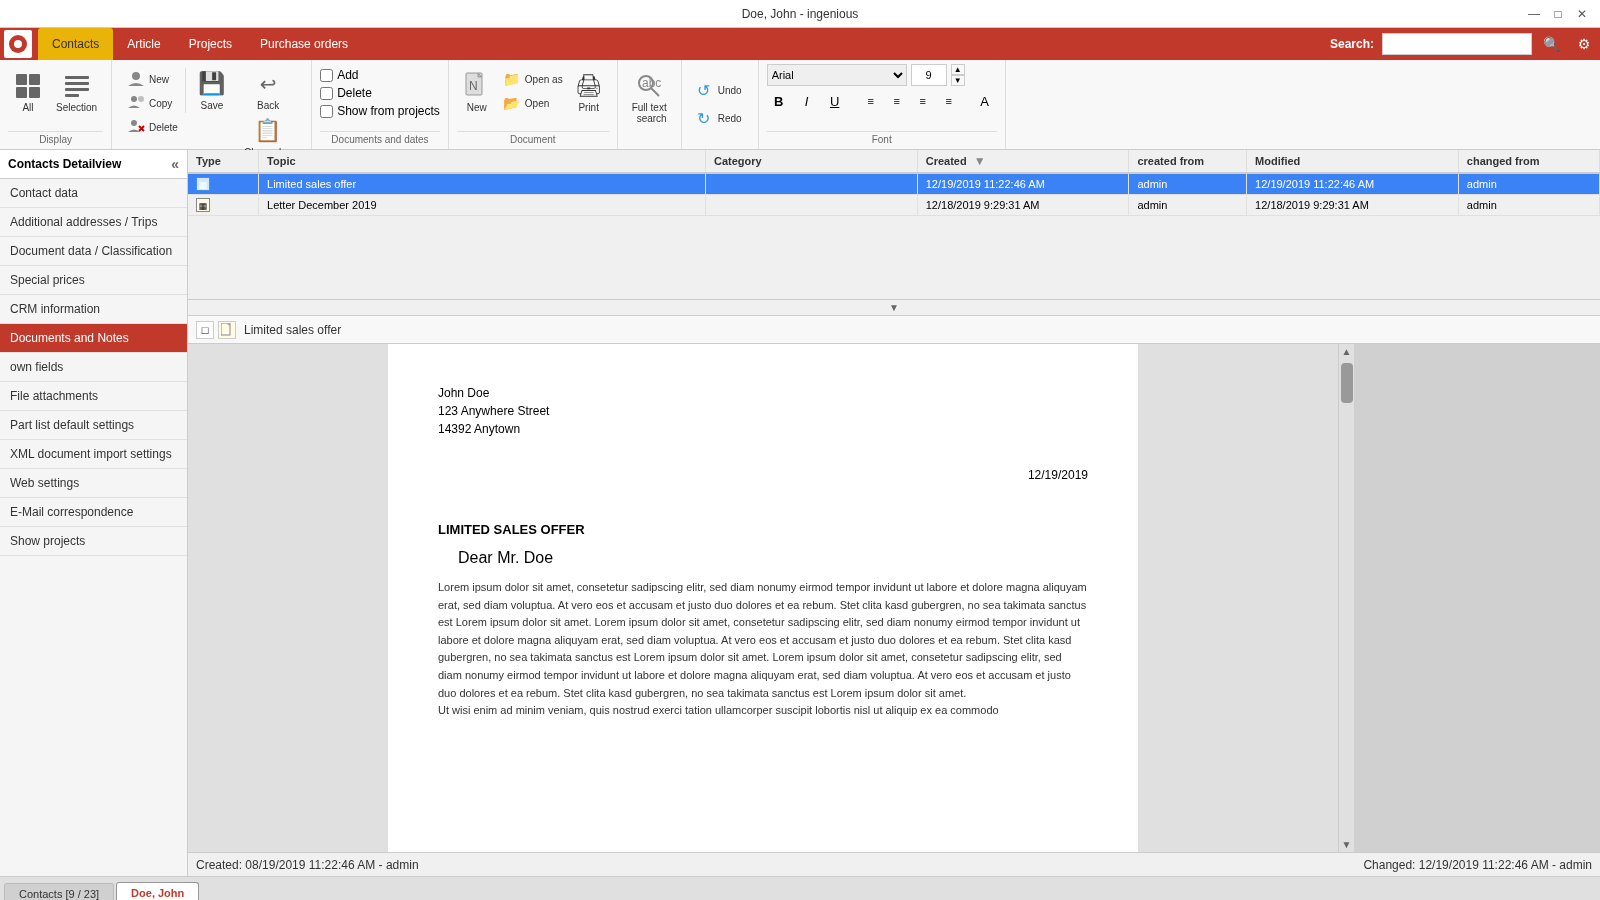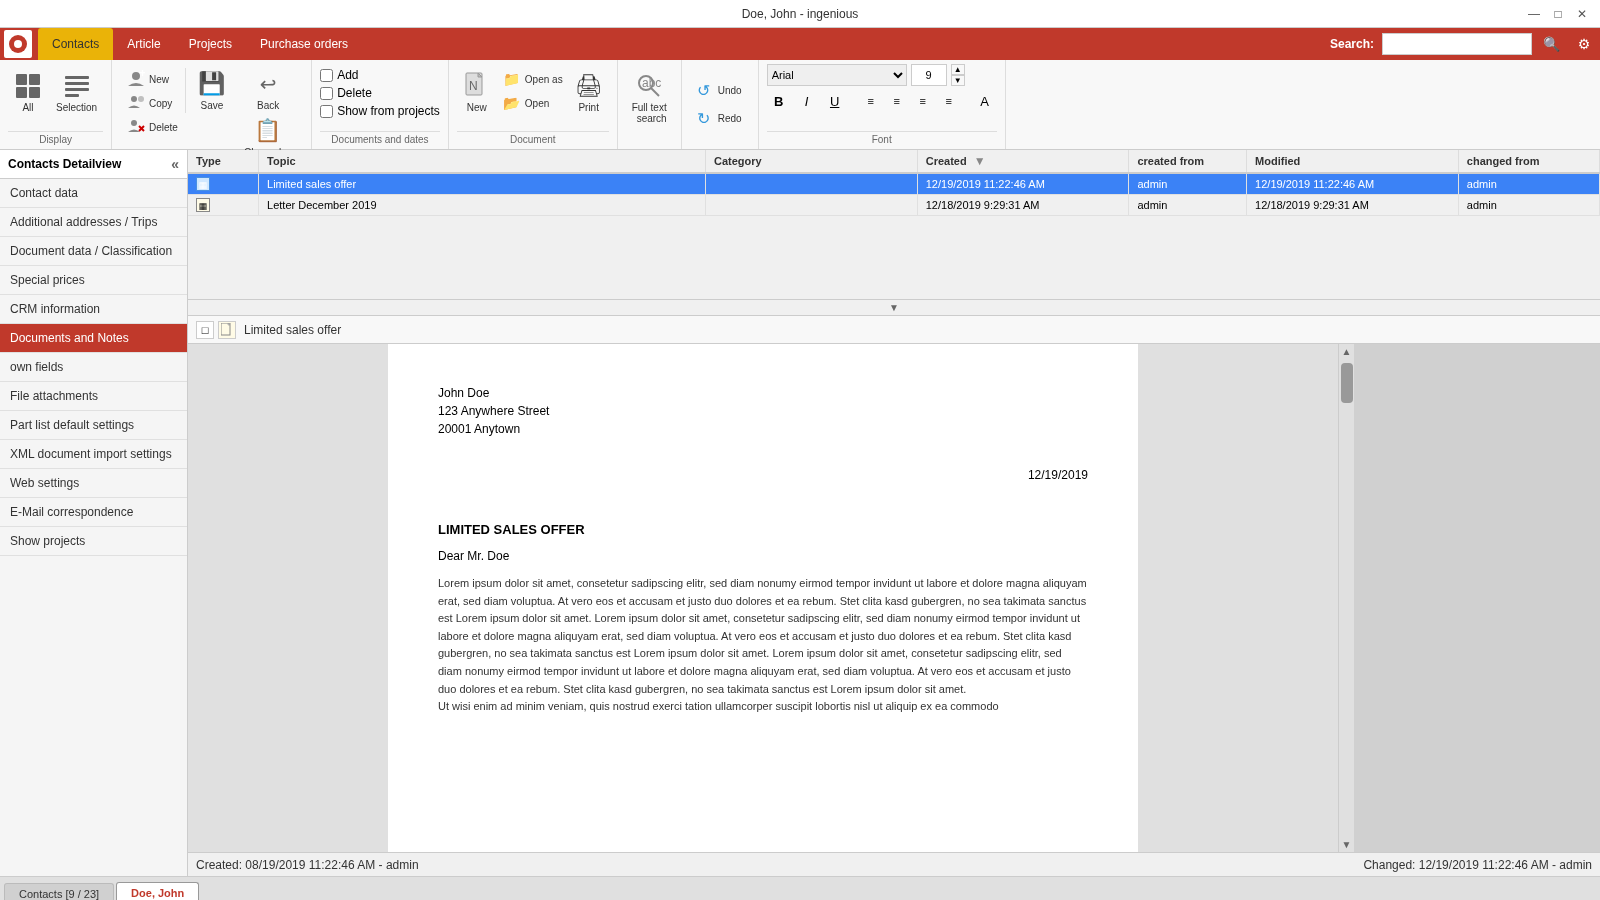--- a/index.html
+++ b/index.html
@@ -369,21 +369,21 @@
     }
     .scrollbar-arrow {
       font-size: 10px;
       color: #666;
       cursor: pointer;
       padding: 2px;
     }
     .doc-address { font-size: 12px; line-height: 1.5; margin-bottom: 30px; }
     .doc-date { text-align: right; font-size: 12px; margin-bottom: 40px; }
     .doc-heading { font-weight: bold; font-size: 13px; margin-bottom: 12px; }
-    .doc-salutation { font-size: 12px; margin-bottom: 12px; }
+    .doc-salutation { font-size: 16px; margin-bottom: 12px; margin-left: 20px; }
     .doc-body { font-size: 11px; line-height: 1.6; color: #333; }
     .doc-promo { font-size: 28px; font-weight: bold; color: #c0392b; margin-bottom: 16px; }
     .doc-body2 { font-size: 11px; line-height: 1.6; color: #333; }
 
     
     .status-bar {
       height: 24px;
       background: #f0f0f0;
       border-top: 1px solid #ccc;
       display: flex;
@@ -737,21 +737,21 @@
           </svg>
         </div>
         <span class="doc-title">Limited sales offer</span>
       </div>
       <div class="doc-content-area">
         <div class="doc-left-margin"></div>
         <div class="doc-page">
           <div class="doc-address">
             <div>John Doe</div>
             <div>123 Anywhere Street</div>
-            <div>20001 Anytown</div>
+            <div>14392 Anytown</div>
           </div>
           <div class="doc-date">12/19/2019</div>
           <div class="doc-heading">LIMITED SALES OFFER</div>
           <div class="doc-salutation">Dear Mr. Doe</div>
           <div class="doc-body">Lorem ipsum dolor sit amet, consetetur sadipscing elitr, sed diam nonumy eirmod tempor invidunt ut labore et dolore magna aliquyam erat, sed diam voluptua. At vero eos et accusam et justo duo dolores et ea rebum. Stet clita kasd gubergren, no sea takimata sanctus est Lorem ipsum dolor sit amet. Lorem ipsum dolor sit amet, consetetur sadipscing elitr, sed diam nonumy eirmod tempor invidunt ut labore et dolore magna aliquyam erat, sed diam voluptua. At vero eos et accusam et justo duo dolores et ea rebum. Stet clita kasd gubergren, no sea takimata sanctus est Lorem ipsum dolor sit amet. Lorem ipsum dolor sit amet, consetetur sadipscing elitr, sed diam nonumy eirmod tempor invidunt ut labore et dolore magna aliquyam erat, sed diam voluptua. At vero eos et accusam et justo duo dolores et ea rebum. Stet clita kasd gubergren, no sea takimata sanctus est Lorem ipsum dolor sit amet.</div>
           <div class="doc-body2">Ut wisi enim ad minim veniam, quis nostrud exerci tation ullamcorper suscipit lobortis nisl ut aliquip ex ea commodo</div>
         </div>
         <div class="doc-right-margin"></div>
         <div class="doc-scrollbar">
           <span class="scrollbar-arrow">▲</span>

